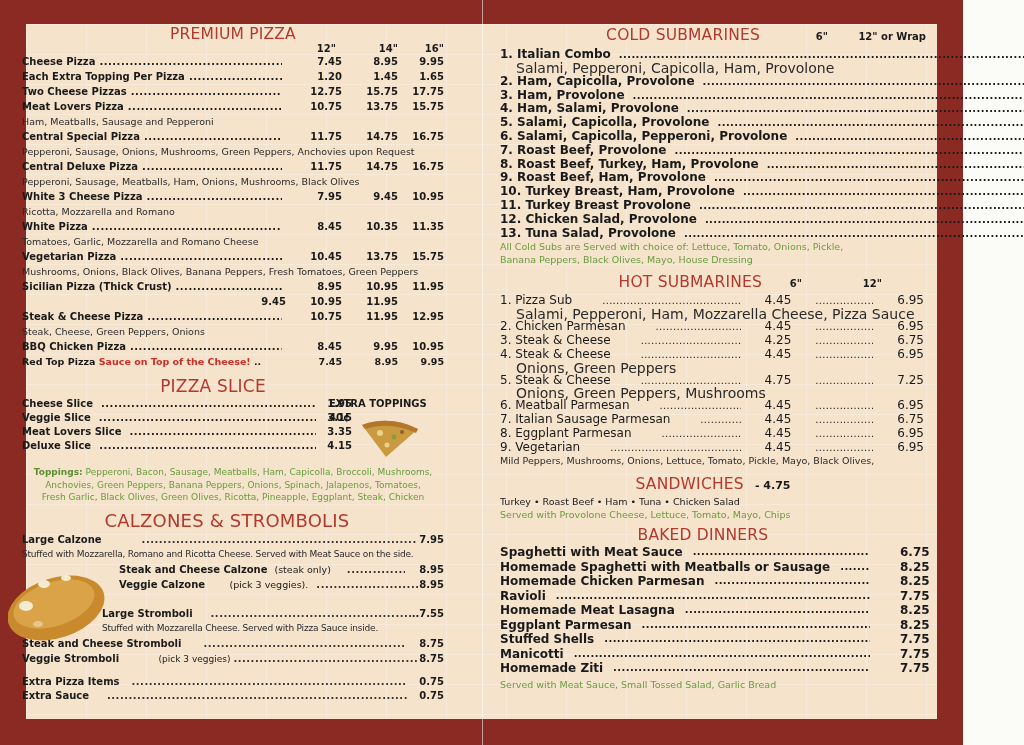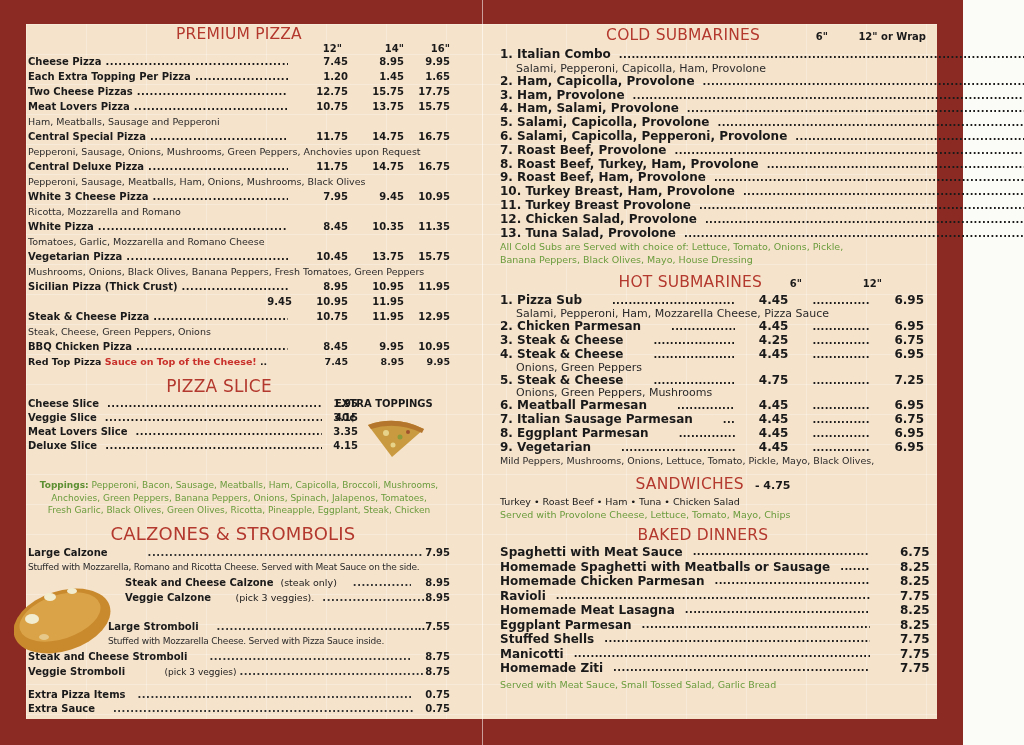--- a/index.html
+++ b/index.html
@@ -12,21 +12,21 @@
     position: absolute; left: 26px; top: 24px; width: 911px; height: 695px;
     background-color: #f6e3cc;
     background-image:
       linear-gradient(rgba(255,255,255,0.25) 1px, transparent 1px),
       linear-gradient(90deg, rgba(255,255,255,0.25) 1px, transparent 1px);
     background-size: 60px 30px;
   }
   .fold { position: absolute; left: 482px; top: 0; width: 1px; height: 745px; background: rgba(255,255,255,0.55); }
 
   .col { position: absolute; }
-  .left-col { left: 28px; top: 24px; width: 422px; }
+  .left-col { left: 22px; top: 24px; width: 422px; }
   .right-col { left: 500px; top: 24px; width: 426px; }
 
   .h-title { color: #b3382d; font-size: 15.5px; text-align: center; letter-spacing: 0.2px; font-family: "DejaVu Sans", sans-serif; }
 
   .row { display: flex; align-items: baseline; font-weight: bold; font-size: 10px; line-height: 15px; white-space: nowrap; }
   .row .name { flex: none; }
   .row .dots { flex: 1; overflow: hidden; color: #333; font-weight: bold; letter-spacing: 0.5px; margin: 0 3px; }
   .row .dots::before { content: "......................................................................................................................................................................................................................"; }
   .price { flex: none; text-align: right; }
   .desc { font-size: 9.5px; line-height: 15px; color: #2a2a2a; white-space: nowrap; }
@@ -40,30 +40,30 @@
 
   .slice-wrap { position: relative; }
   .slice-row { display: grid; grid-template-columns: 300px 30px; font-weight: bold; font-size: 10px; line-height: 14px; }
   .slice-row .c1 { display: flex; justify-content: space-between; }
   .slice-row .c1 .dots { flex: 1; overflow: hidden; margin: 0 6px 0 8px; letter-spacing: 0.5px; }
   .slice-row .c1 .dots::before { content: "............................................................................................................................."; }
   .slice-row .num { text-align: right; }
   .extra-top { position: absolute; left: 307px; top: 0; font-weight: bold; font-size: 10px; line-height: 14px; }
   .slice-img { position: absolute; left: 338px; top: 18px; width: 60px; height: 44px; }
 
-  .toppings { text-align: center; font-size: 9px; line-height: 12.5px; color: #6a9c3c; margin-top: 26px; }
+  .toppings { text-align: center; font-size: 9px; line-height: 12.5px; color: #6a9c3c; margin-top: 13px; }
   .toppings b { color: #5c8f31; }
 
   .sub-row { display: grid; grid-template-columns: 1fr 60px; font-weight: bold; font-size: 12px; line-height: 13.8px; white-space: nowrap; align-items: baseline; }
   .sub-row .c1 { display: flex; }
   .sub-row .c1 .dots { flex: 1; overflow: hidden; margin: 0 2px 0 8px; letter-spacing: 0.4px; font-size: 10px; }
   .sub-row .c1 .dots::before { content: "................................................................................................................................"; }
-  .sub-desc { font-size: 11px; line-height: 13px; padding-left: 16px; color: #2a2a2a; white-space: nowrap; }
-
-  .hot-row { display: flex; font-weight: bold; font-size: 12px; line-height: 13.8px; white-space: nowrap; align-items: baseline; gap: 24px; }
+  .sub-desc { font-size: 14px; line-height: 13px; padding-left: 16px; color: #2a2a2a; white-space: nowrap; }
+
+  .hot-row { display: flex; font-weight: normal; font-size: 12px; line-height: 13.8px; white-space: nowrap; align-items: baseline; gap: 24px; }
   .hot-row .dots { flex: 1; overflow: hidden; margin: 0 0 0 6px; letter-spacing: 0.3px; font-size: 10px; }
   .hot-row .dots::before { content: "......................................................................................................................................."; }
   .hot-row .dots2 { width: 58px; overflow: hidden; letter-spacing: 0.3px; font-size: 10px; }
   .hot-row .dots2::before { content: "..............................."; }
 
   .dinner-row { display: flex; font-weight: bold; font-size: 12px; line-height: 14.5px; white-space: nowrap; align-items: center; }
   .dinner-row .name { flex: none; }
   .dinner-row .dots { flex: 1; overflow: hidden; margin: 0 30px 0 10px; letter-spacing: 0.4px; font-size: 10px; }
   .dinner-row .dots::before { content: "......................................................................................................................................"; }
   .dinner-row .price { width: 24px; }

